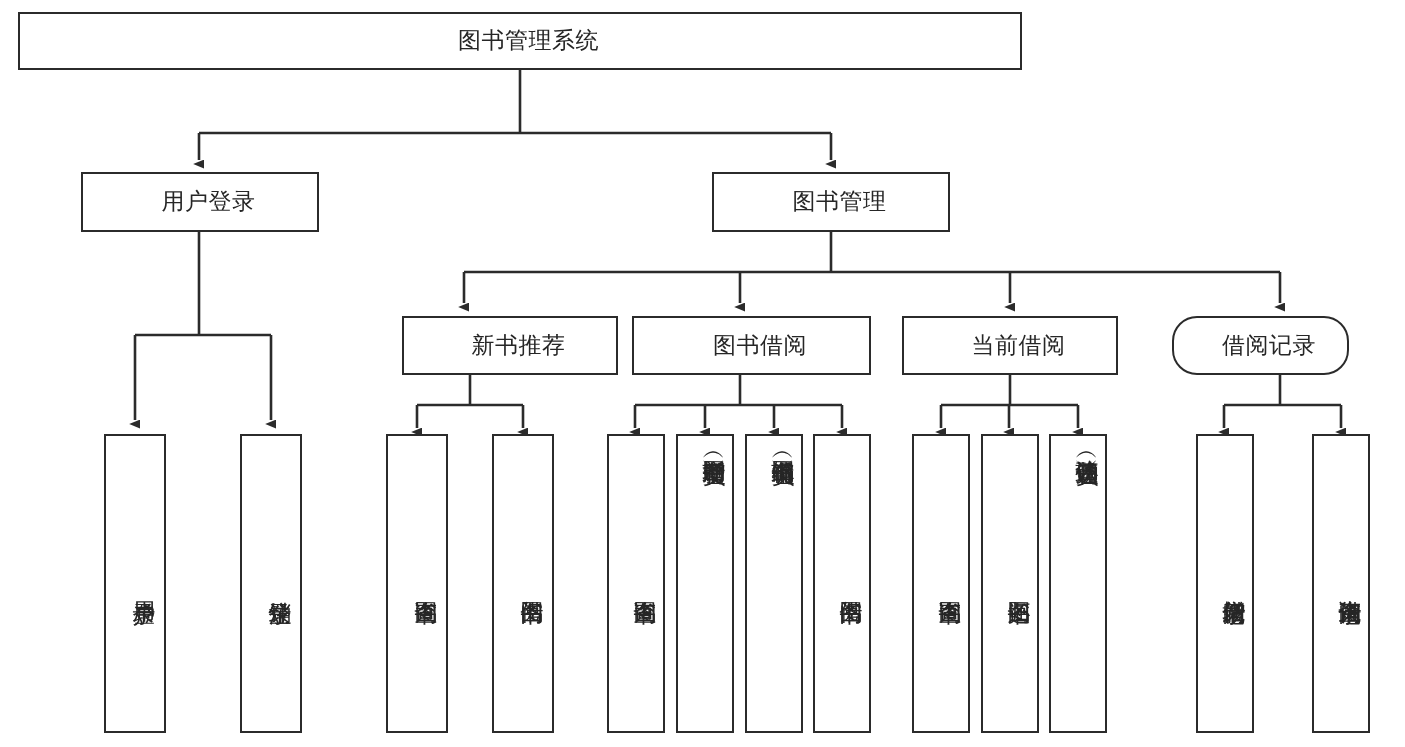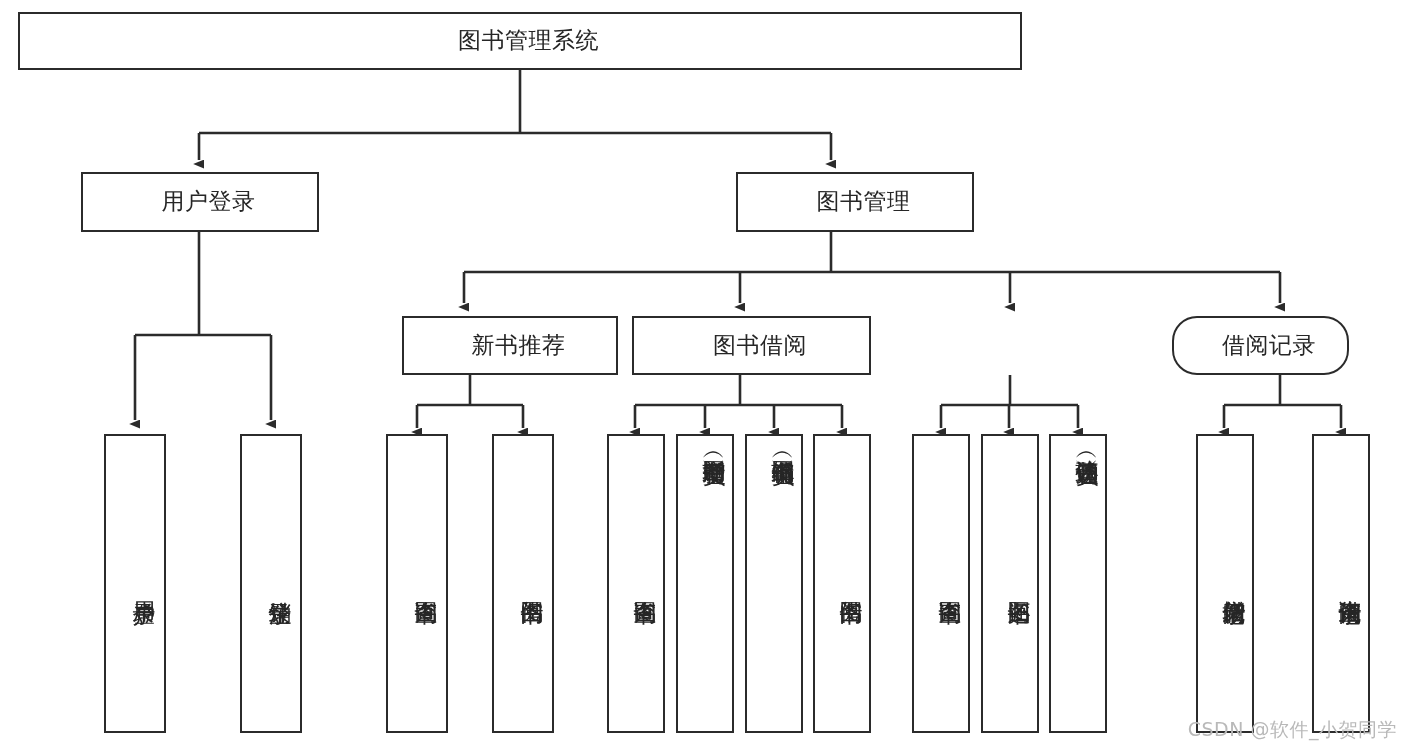--- a/index.html
+++ b/index.html
@@ -125,29 +125,32 @@
     </g>
   </svg>
 
   <div class="node horiz" style="left:18px; top:12px; width:1004px; height:58px;">
     <span>图书管理系统</span>
   </div>
 
   <div class="node horiz" style="left:81px; top:172px; width:238px; height:60px;">
     <span>用户登录</span>
   </div>
-  <div class="node horiz" style="left:712px; top:172px; width:238px; height:60px;margin-left:24px;">
+  <div class="node horiz" style="left:712px; top:172px; width:238px; height:60px;">
     <span>图书管理</span>
   </div>
 
   <div class="node horiz" style="left:362px; top:316px; width:216px; height:59px;margin-left:40px;">
     <span>新书推荐</span>
   </div>
   <div class="node horiz" style="left:632px; top:316px; width:239px; height:59px;">
     <span>图书借阅</span>
+  </div>
+  <div class="node horiz" style="left:902px; top:316px; width:216px; height:59px;">
+    <span>当前借阅</span>
   </div>
   <div class="node horiz" style="left:1172px; top:316px; width:177px; height:59px;border-radius:25px;">
     <span>借阅记录</span>
   </div>
 
   <div class="node vert mid" style="left:104px; top:434px; width:62px; height:299px;">
     <span class="vtext">用户登录</span>
   </div>
   <div class="node vert mid" style="left:240px; top:434px; width:62px; height:299px;">
     <span class="vtext">注销登录</span>
@@ -183,15 +186,14 @@
     <span class="vtext">确认归还（管理员）</span>
   </div>
 
   <div class="node vert mid" style="left:1196px; top:434px; width:58px; height:299px;">
     <span class="vtext">新增借阅记录</span>
   </div>
   <div class="node vert mid" style="left:1312px; top:434px; width:58px; height:299px;">
     <span class="vtext">查询借阅记录</span>
   </div>
 
-  <div class="watermark">CSDN @软件_小贺同学</div>
 
 </div>
 
 </body></html>

